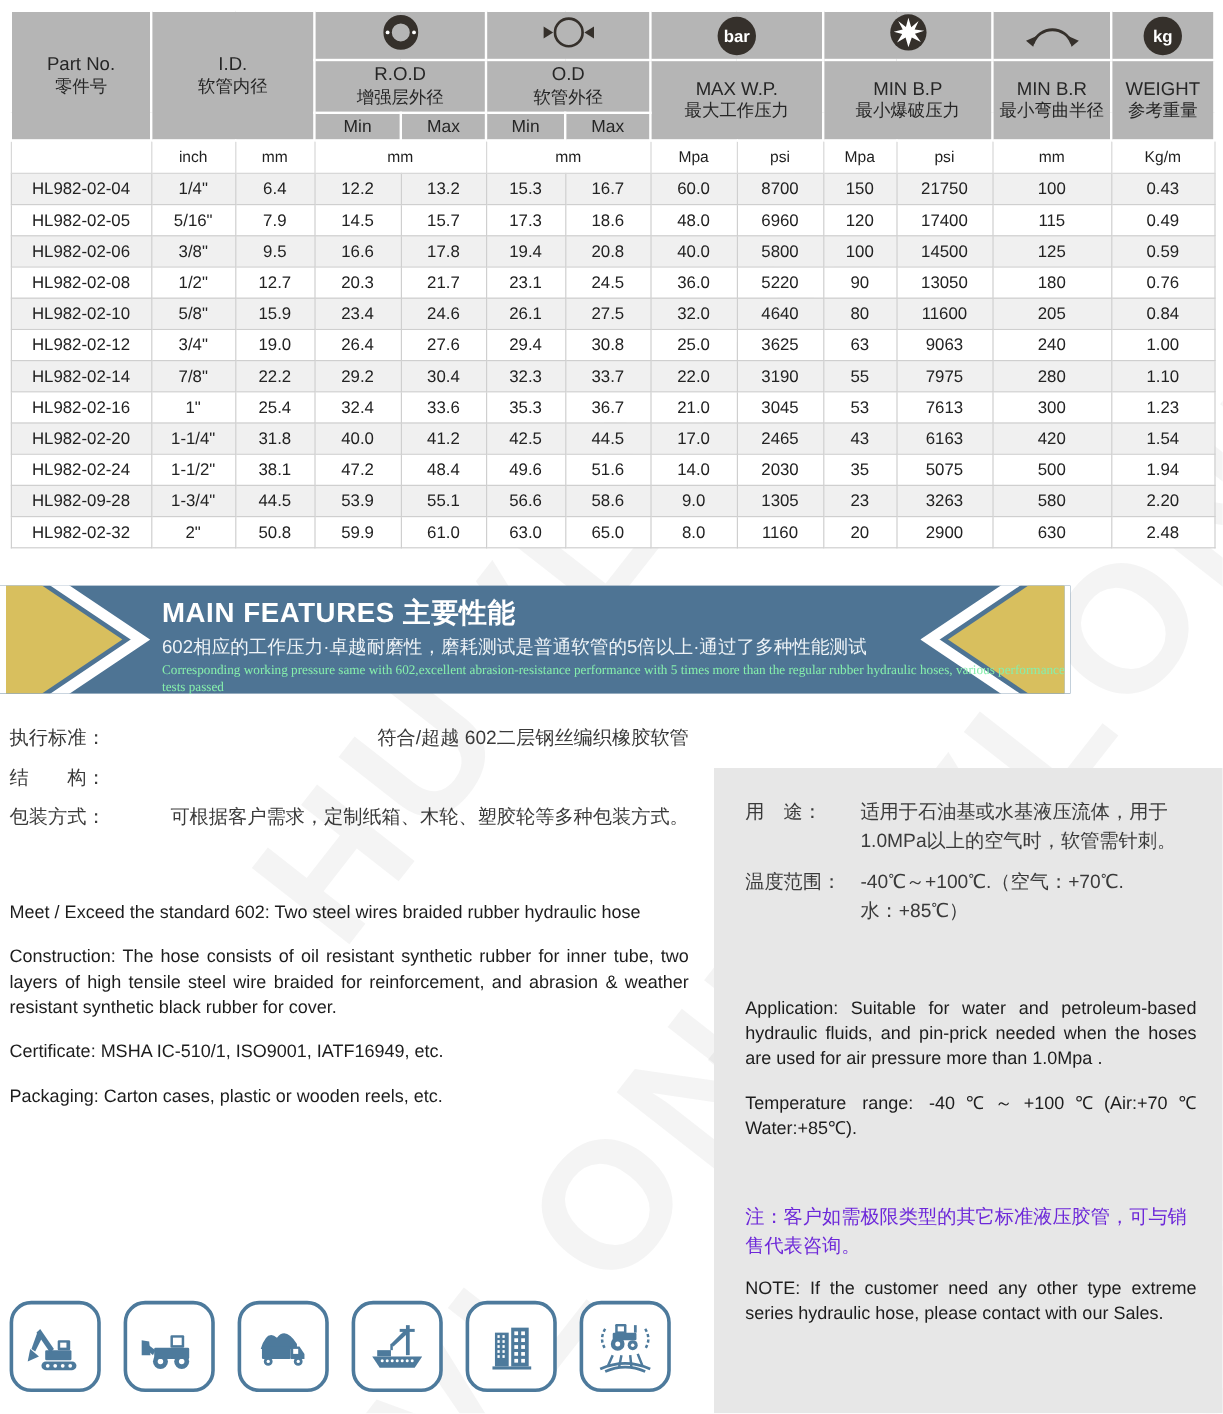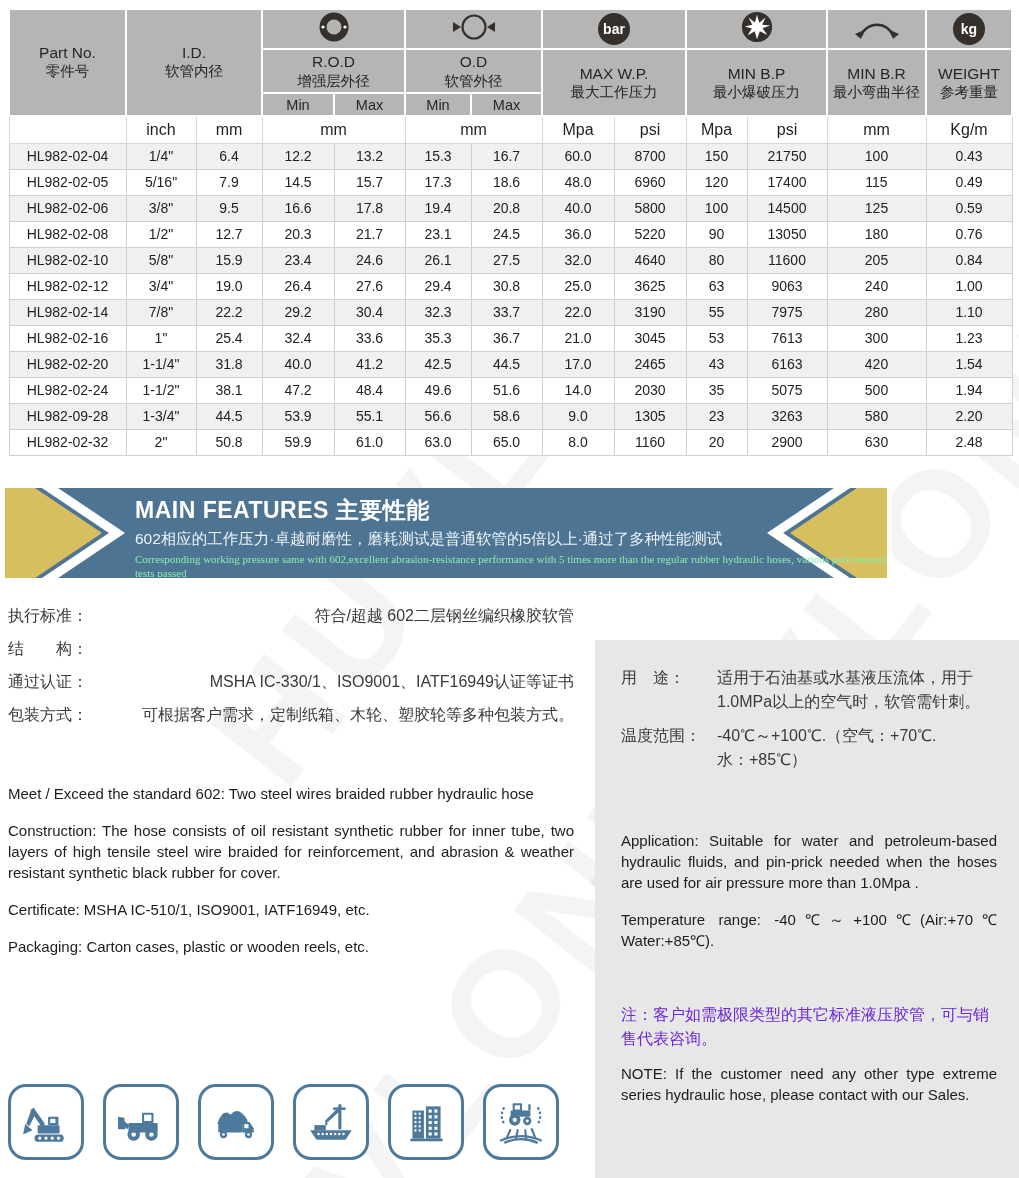--- a/index.html
+++ b/index.html
@@ -17,21 +17,21 @@
   }
   
   #spec-table-wrap { position:absolute; left:8px; top:8px; z-index:1; }
   table.spec { border-collapse:collapse; table-layout:fixed; width:1003px; border:1px solid #c4c4c4; }
   table.spec thead th { background:#b5b5b5; border:2px solid #fff; font-weight:normal; color:#262626; vertical-align:middle; text-align:center; }
   th.icon-band { height:40px; }
   th.label-band { height:44px; font-size:15.5px; line-height:1.25; }
   th.minmax { height:23px; font-size:14.5px; }
   .hdr-en { display:block; font-size:15.5px; }
   .hdr-zh { display:block; font-size:14.5px; }
-  tr.unit-row td { background:#fff; height:27px; border:1px solid #d8d8d8; text-align:center; font-size:16px; color:#1f1f1f; }
+  tr.unit-row td { background:#fff; height:27px; border:1px solid #d8d8d8; text-align:center; font-size:13px; color:#1f1f1f; }
   tbody.data td { height:26px; border:1px solid #cfcfcf; text-align:center; font-size:14px; color:#222; background:#fff; }
   tbody.data tr:nth-child(odd) td { background:#f0f0f0; }
   .badge-circle { display:inline-flex; align-items:center; justify-content:center; width:32px; height:32px; border-radius:50%; background:#35302b; color:#fff; font-family:Liberation Sans, sans-serif; font-weight:bold; font-size:14px; }
   
   #features-banner { position:absolute; left:0; top:488px; width:892px; height:90px; background:#4e7494; z-index:1; }
   .banner-deco { position:absolute; top:0; width:125px; height:90px; }
   .banner-deco.left { left:0; }
   .banner-deco.right { right:0; transform:scaleX(-1); }
   #banner-text { position:absolute; left:135px; top:7px; width:760px; color:#fff; }
   #banner-title { font-size:23px; font-weight:bold; letter-spacing:0.5px; }
@@ -380,24 +380,20 @@
   <div id="left-col">
     <div>
       <div class="spec-row">
         <span class="spec-label">执行标准：</span>
         <span class="spec-text">符合/超越 602二层钢丝编织橡胶软管</span>
       </div>
       <div class="spec-row">
         <span class="spec-label">结　　构：</span>
       </div>
       <div class="spec-row">
-        <span class="spec-label">通过认证：</span>
-        <span class="spec-text">MSHA IC-330/1、ISO9001、IATF16949认证等证书</span>
-      </div>
-      <div class="spec-row">
         <span class="spec-label">包装方式：</span>
         <span class="spec-text">可根据客户需求，定制纸箱、木轮、塑胶轮等多种包装方式。</span>
       </div>
     </div>
     <div id="english-specs">
       <p class="en-para">Meet / Exceed the standard 602: Two steel wires braided rubber hydraulic hose</p>
       <p class="en-para">Construction: The hose consists of oil resistant synthetic rubber for inner tube,  two layers of high tensile steel wire braided for reinforcement, and abrasion &amp; weather resistant synthetic black rubber for cover.</p>
       <p class="en-para">Certificate: MSHA IC-510/1, ISO9001, IATF16949,  etc.</p>
       <p class="en-para">Packaging: Carton cases, plastic or wooden reels, etc.</p>
     </div>

